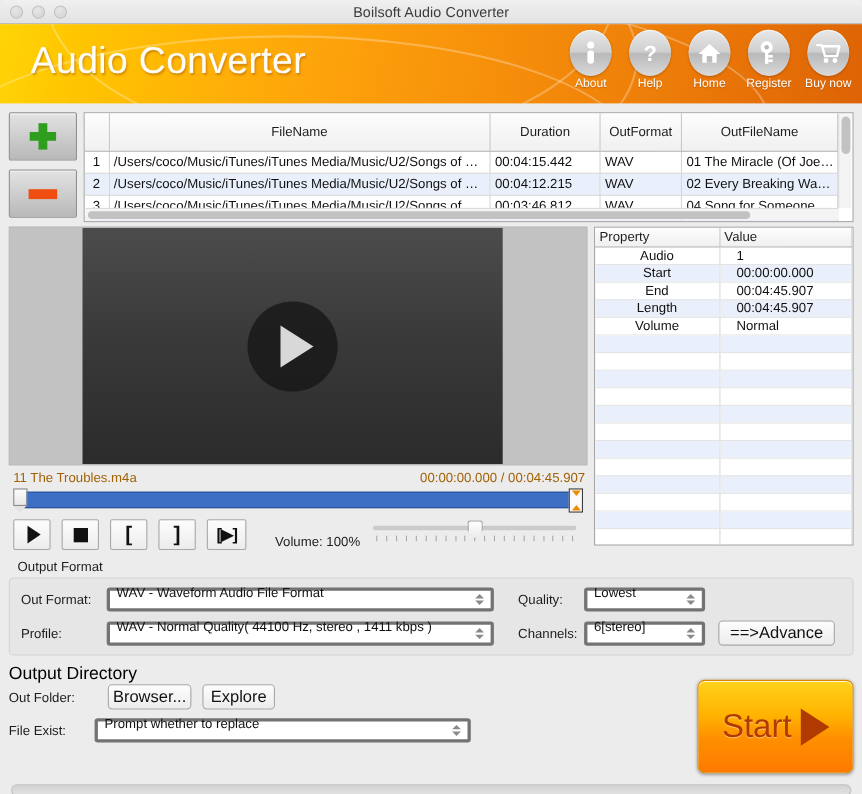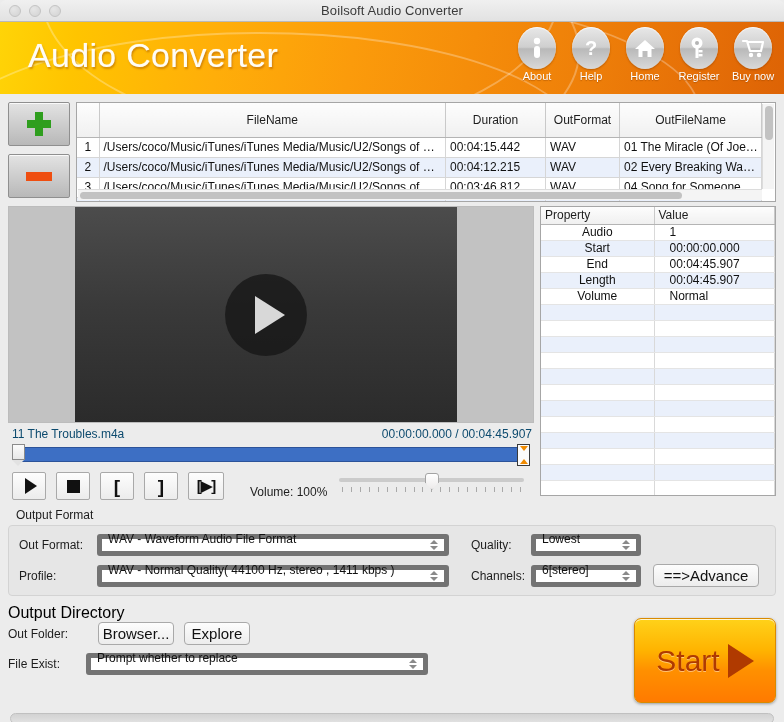--- a/index.html
+++ b/index.html
@@ -174,21 +174,21 @@
   }
   .bigplay .tri {
     width: 0; height: 0; margin-left: 8px;
     border-left: 30px solid #d8d8d8;
     border-top: 19px solid transparent;
     border-bottom: 19px solid transparent;
   }
 
   .metarow {
     display: flex; justify-content: space-between; align-items: center;
-    font-size: 12px; color: #0c4a6e; padding: 4px 2px 3px 4px;
+    font-size: 12px; color: #a16207; padding: 4px 2px 3px 4px;
   }
 
   .timeline {
     position: relative; height: 22px; margin: 0 2px;
   }
   .tl-track {
     position: absolute; left: 12px; right: 12px; top: 3px; height: 15px;
     background: #3d6fc4; border: 1px solid #2c5399;
   }
   .tl-handle-l, .tl-handle-r {
@@ -281,21 +281,21 @@
     border: 1px solid #d3d3d3; border-radius: 4px;
     background: #e6e6e6;
     padding: 8px 10px;
   }
   .frow { display: flex; align-items: center; margin-bottom: 8px; }
   .frow:last-child { margin-bottom: 0; }
   .flabel { font-size: 12px; color: #1d1d1d; }
 
   .combo {
     position: relative; background: #fff;
-    border: 5px solid #737373; border-radius: 3px;
+    border: 3px solid #737373; border-radius: 3px;
     height: 22px; display: flex; align-items: center;
     padding: 0 22px 12px 6px; font-size: 12px; color: #111;
     cursor: pointer;
   }
   .combo .stepper {
     position: absolute; right: 2px; top: 1px; bottom: 1px; width: 16px;
     display: flex; flex-direction: column; align-items: center; justify-content: center;
     gap: 2px;
   }
   .combo .stepper i {

